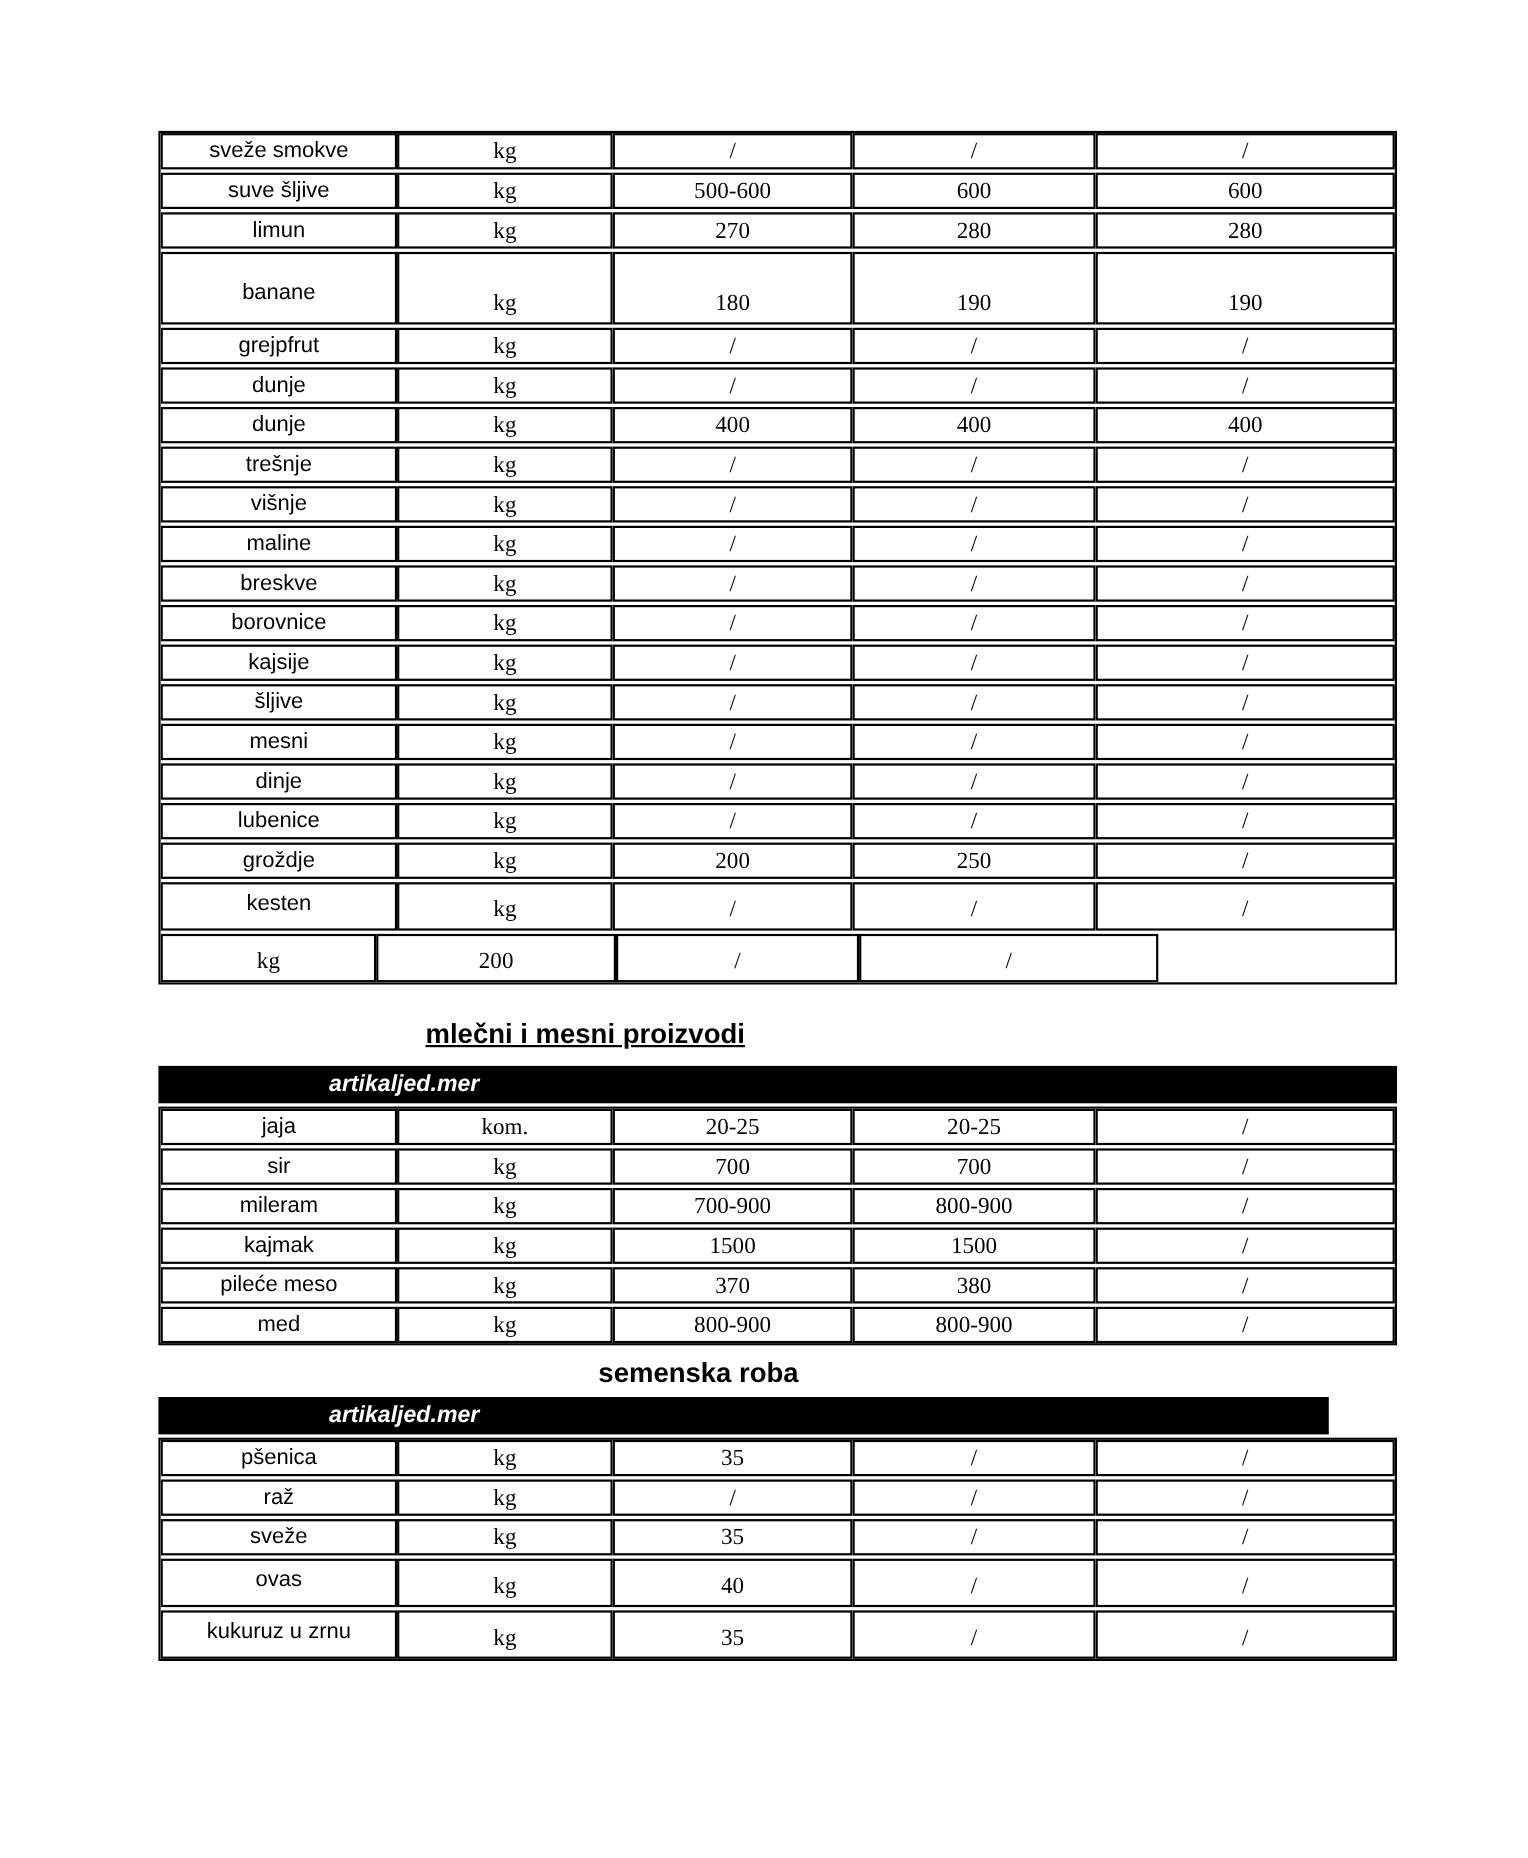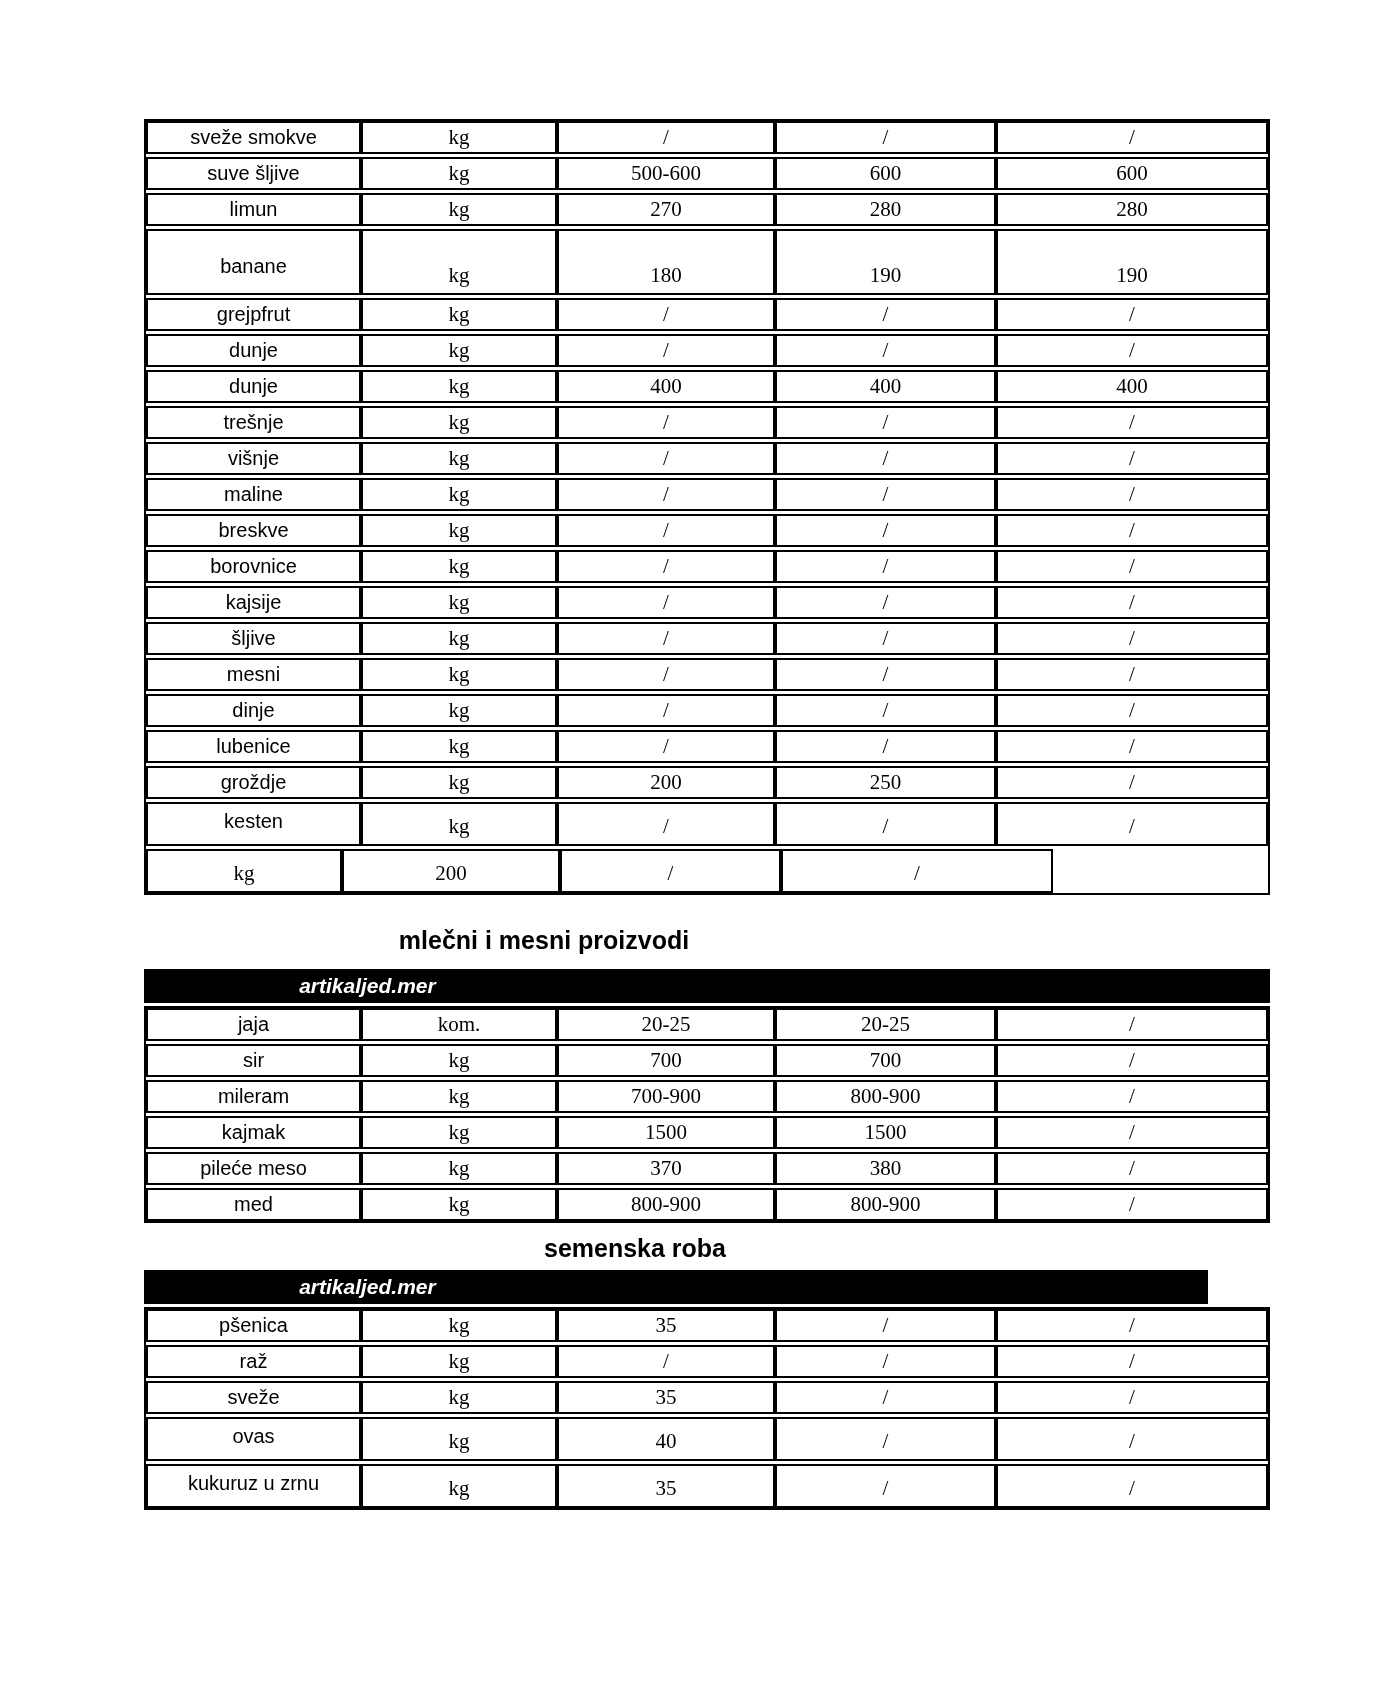--- a/index.html
+++ b/index.html
@@ -66,21 +66,21 @@
   .size-tall  .c-unit, .size-tall  .price,
   .size-xtall .c-unit, .size-xtall .price { align-items:flex-end; padding-bottom:5px; }
   .tbl-title {
     position:absolute;
     margin:0;
     font-weight:bold;
     font-size:25px;
     white-space:nowrap;
     transform:translateX(-50%);
   }
-  .title-1 { left:544px; top:926px; }
+  .title-1 { left:532px; top:926px;text-decoration:underline; }
   .title-2 { left:635px; top:1234px; }
 </style>
 </head>
 <body>
 
 <div class="page">
 
   <section class="price-table" style="top:119px">
     <div class="tbl-body">
         <div class="row size-normal">

